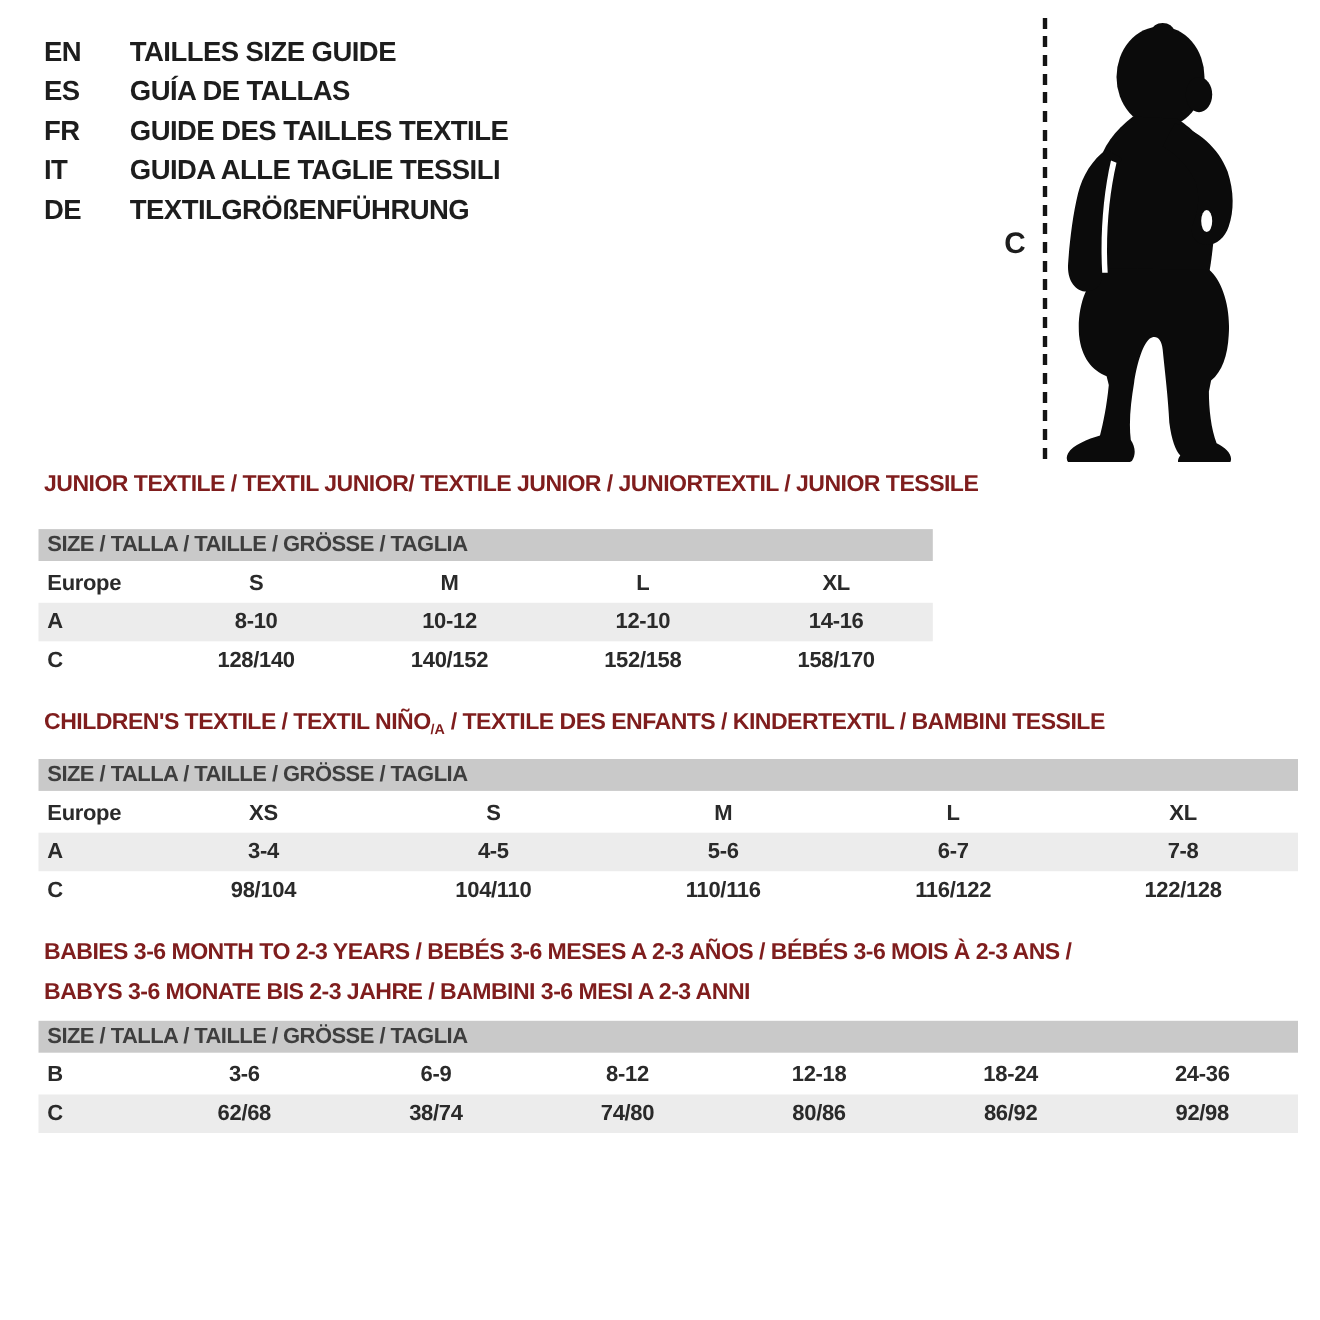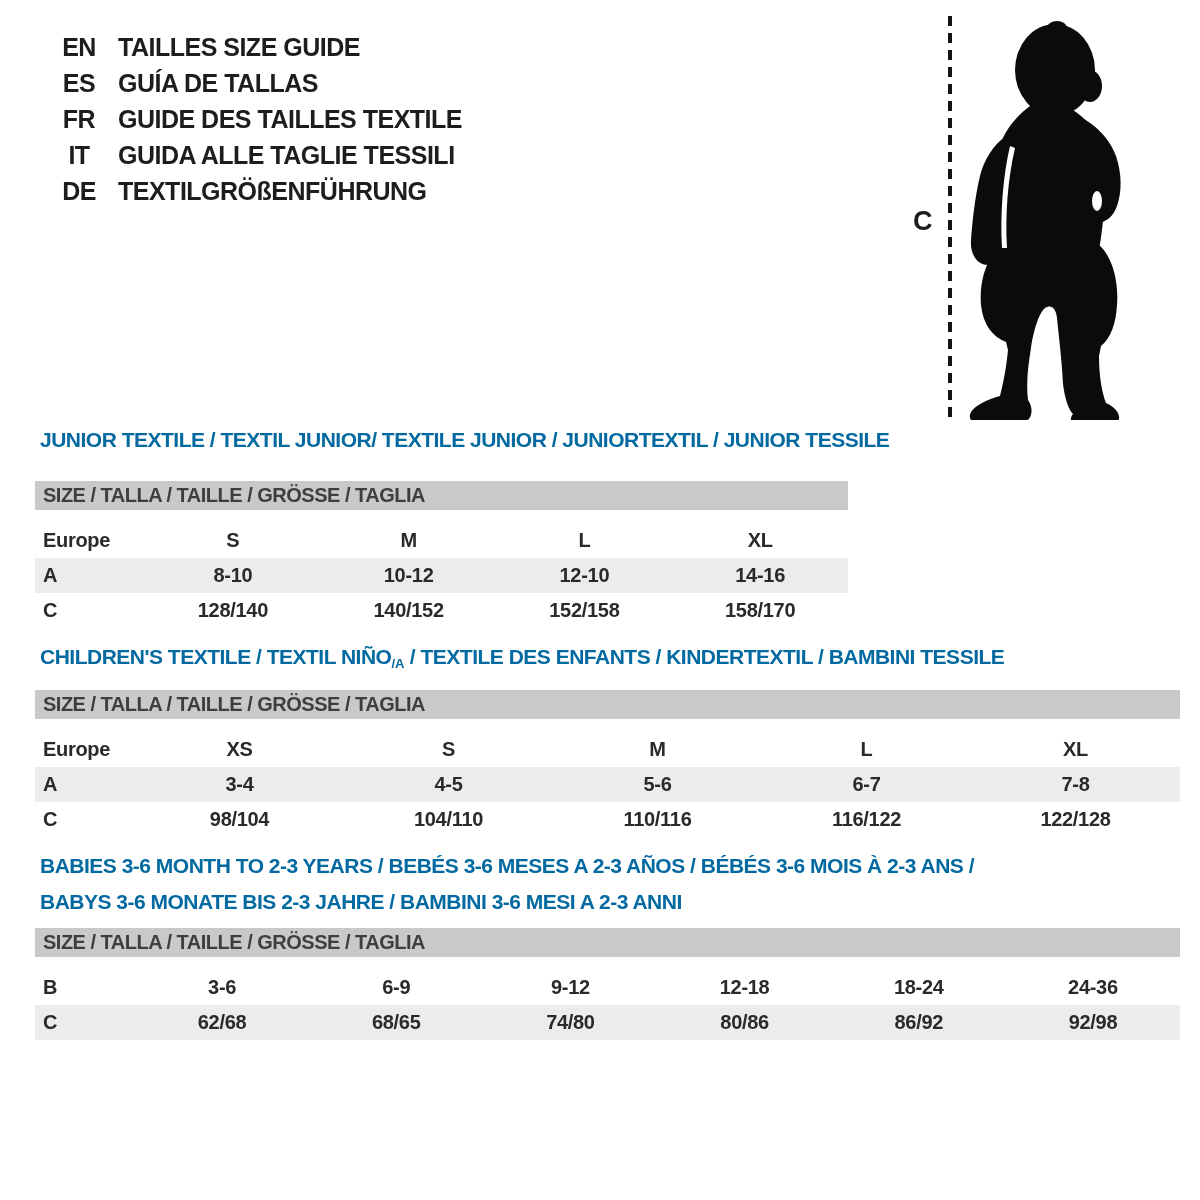--- a/index.html
+++ b/index.html
@@ -12,55 +12,55 @@
     color: #1d1d1d;
     overflow: hidden;
   }
 
   
   .lang-block { position: absolute; left: 40px; top: 29px; }
   .lang-row {
     display: flex; height: 36px; align-items: center;
     font-weight: bold; font-size: 25px; letter-spacing: -0.5px; color: #1d1d1d;
   }
-  .lang-code { width: 78px; text-align: center; }
+  .lang-code { width: 78px; }
 
   
   .figure { position: absolute; left: 905px; top: 10px; width: 270px; height: 420px; }
   .measure-line {
     position: absolute; left: 43px; top: 6px; width: 4px; height: 402px;
     background: repeating-linear-gradient(to bottom, #141414 0 10px, transparent 10px 17px);
   }
   .figure-label {
     position: absolute; left: 8px; top: 196px;
     font-size: 27px; font-weight: bold; color: #1d1d1d;
   }
   .figure svg { position: absolute; left: 55px; top: 8px; }
 
   
   .section-title {
     position: absolute; left: 40px; height: 36px; line-height: 36px;
     font-size: 21px; font-weight: bold; letter-spacing: -0.5px;
-    color: #0369a1; white-space: nowrap;
+    color: #7f1d1d; white-space: nowrap;
   }
   .section-title .sub { font-size: 13px; vertical-align: -4px; letter-spacing: 0; }
 
   .sec-junior   .section-title { top: 422px; }
   .sec-children .section-title { top: 639px; }
   .sec-babies   .section-title.line-0 { top: 848px; }
   .sec-babies   .section-title.line-1 { top: 884px; }
 
   
   .size-table { position: absolute; left: 35px; }
   .sec-junior   .size-table { top: 481px; width: 813px; }
   .sec-children .size-table { top: 690px; width: 1145px; }
   .sec-babies   .size-table { top: 928px; width: 1145px; }
 
   .table-header {
-    height: 29px; margin-bottom: 13px;
+    height: 29px; margin-bottom: 3px;
     background: #c9c9c9; color: #3e3e3e;
     display: flex; align-items: center;
     padding-left: 8px; box-sizing: border-box;
     font-size: 20px; font-weight: bold; letter-spacing: -0.5px;
   }
   .table-row {
     display: flex; height: 35px; align-items: center;
     font-size: 20px; letter-spacing: -0.3px; color: #2a2a2a; font-weight: bold;
   }
   .table-row.shaded { background: #ececec; }
@@ -206,29 +206,29 @@
       </div>
       <div class="sec sec-babies">
         <div class="section-title line-0"><span>BABIES 3-6 MONTH TO 2-3 YEARS / BEBÉS 3-6 MESES A 2-3 AÑOS / BÉBÉS 3-6 MOIS À 2-3 ANS /</span></div>
         <div class="section-title line-1"><span>BABYS 3-6 MONATE BIS 2-3 JAHRE / BAMBINI 3-6 MESI A 2-3 ANNI</span></div>
         <div class="size-table">
           <div class="table-header">SIZE / TALLA / TAILLE / GRÖSSE / TAGLIA</div>
           <div class="table-row">
             <div class="row-label">B</div>
             <div class="cell">3-6</div>
             <div class="cell">6-9</div>
-            <div class="cell">9-12</div>
+            <div class="cell">8-12</div>
             <div class="cell">12-18</div>
             <div class="cell">18-24</div>
             <div class="cell">24-36</div>
           </div>
           <div class="table-row shaded">
             <div class="row-label">C</div>
             <div class="cell">62/68</div>
-            <div class="cell">68/65</div>
+            <div class="cell">38/74</div>
             <div class="cell">74/80</div>
             <div class="cell">80/86</div>
             <div class="cell">86/92</div>
             <div class="cell">92/98</div>
           </div>
         </div>
       </div>
     </div>
 
 

